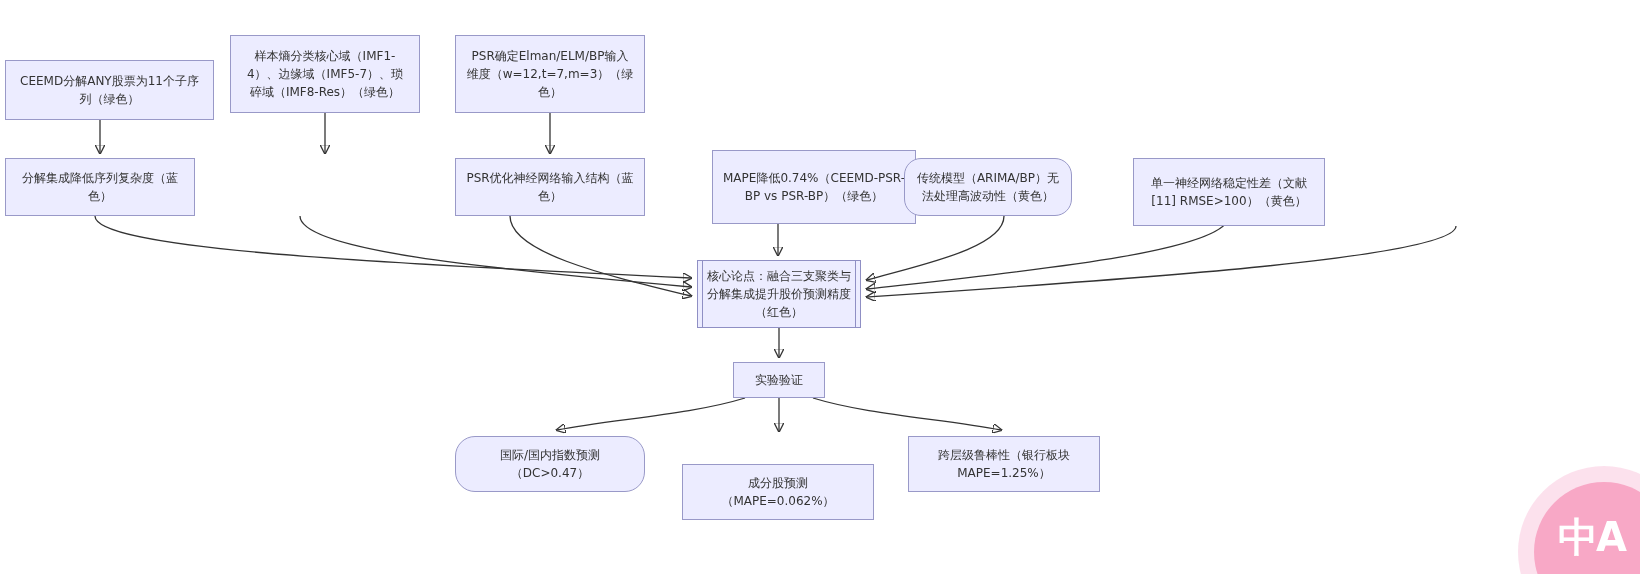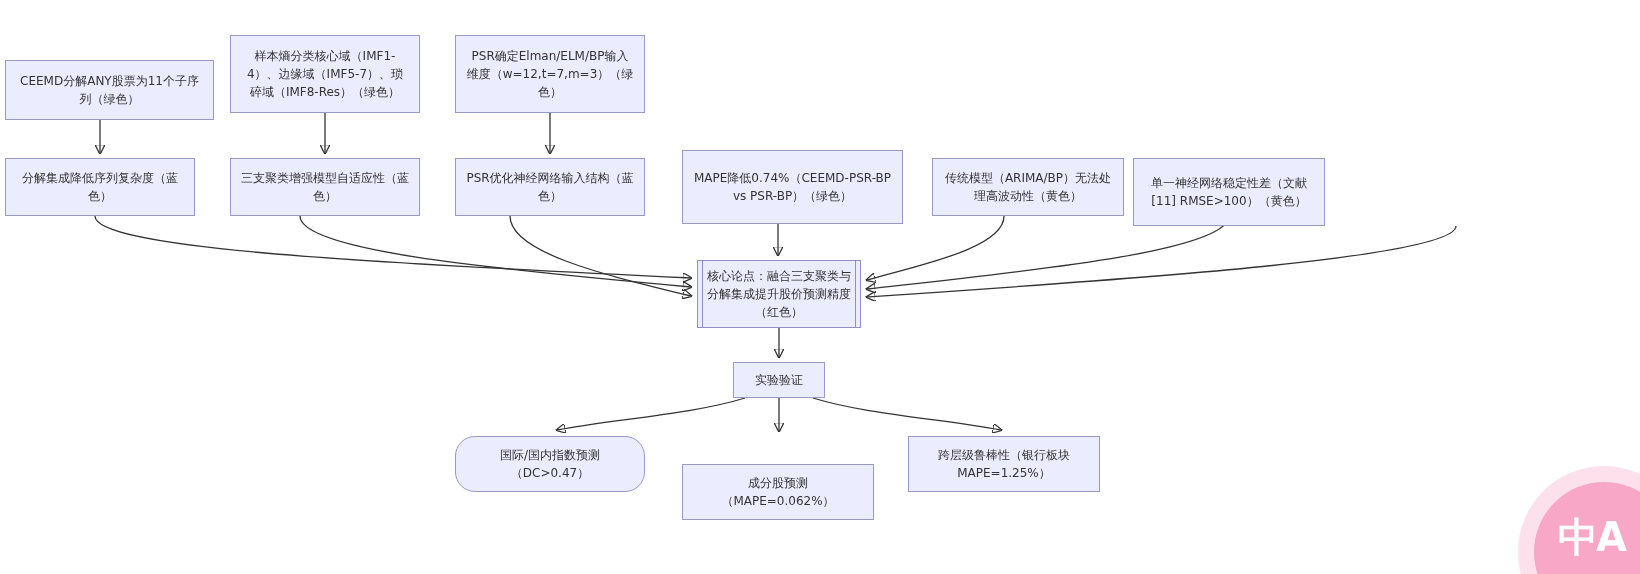--- a/index.html
+++ b/index.html
@@ -106,33 +106,30 @@
   </div>
 
   <div class="node" style="left:455px;top:35px;width:190px;height:78px;">
     <span class="node-label">PSR确定Elman/ELM/BP输入维度（w=12,t=7,m=3）（绿色）</span>
   </div>
 
   <div class="node" style="left:5px;top:158px;width:190px;height:58px;">
     <span class="node-label">分解集成降低序列复杂度（蓝色）</span>
   </div>
 
-  <div class="node" style="left:230px;top:158px;width:190px;height:58px;">
-    <span class="node-label">三支聚类增强模型自适应性（蓝色）</span>
-  </div>
 
   <div class="node" style="left:455px;top:158px;width:190px;height:58px;">
     <span class="node-label">PSR优化神经网络输入结构（蓝色）</span>
   </div>
 
-  <div class="node" style="left:682px;top:150px;width:221px;height:74px;">
+  <div class="node" style="left:712px;top:150px;width:204px;height:74px;">
     <span class="node-label">MAPE降低0.74%（CEEMD-PSR-BP vs PSR-BP）（绿色）</span>
   </div>
 
-  <div class="node" style="left:932px;top:158px;width:192px;height:58px;">
+  <div class="node" style="left:904px;top:158px;width:168px;height:58px;border-radius:17px;">
     <span class="node-label">传统模型（ARIMA/BP）无法处理高波动性（黄色）</span>
   </div>
 
   <div class="node" style="left:1133px;top:158px;width:192px;height:68px;">
     <span class="node-label">单一神经网络稳定性差（文献[11] RMSE&gt;100）（黄色）</span>
   </div>
 
 
   <div class="node subroutine" style="left:697px;top:260px;width:164px;height:68px;">
     <i class="subline l"></i>

